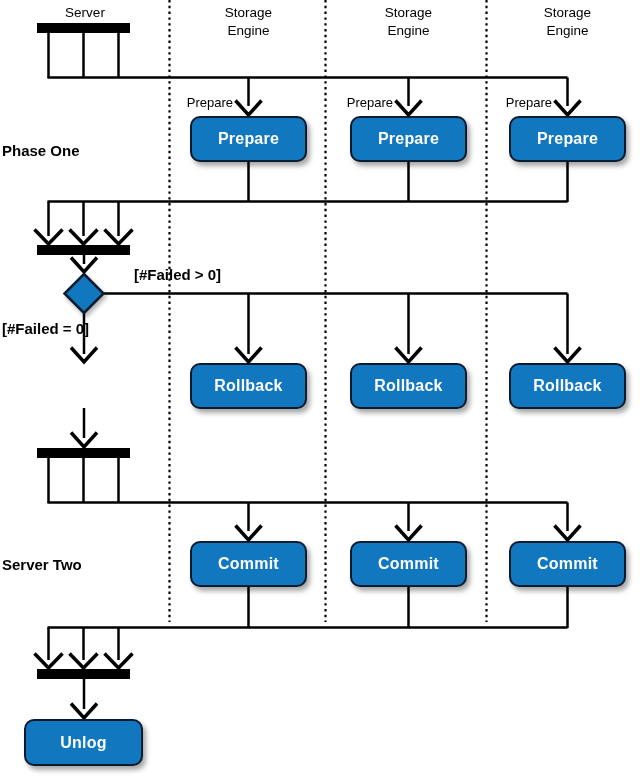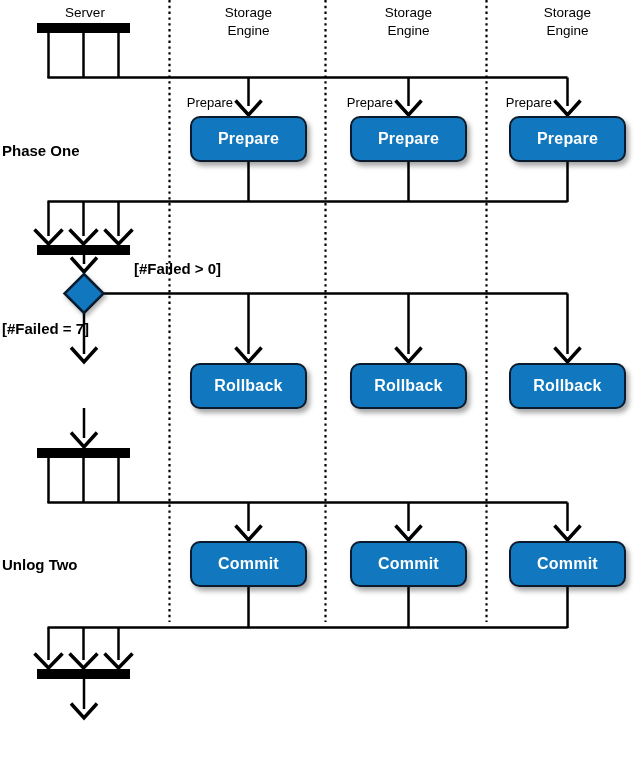--- a/index.html
+++ b/index.html
@@ -134,34 +134,35 @@
 
     <polygon class="diamond" points="84,274 103.5,293.5 84,313 64.5,293.5"></polygon>
   </svg>
 
   <div class="lane-header" style="left:45px;width:80px;">Server</div>
   <div class="lane-header" style="left:216px;width:65px;">Storage Engine</div>
   <div class="lane-header" style="left:376px;width:65px;">Storage Engine</div>
   <div class="lane-header" style="left:535px;width:65px;">Storage Engine</div>
 
   <div class="phase-label" style="top:130px;margin-top:12px;">Phase One</div>
-  <div class="phase-label" style="top:556px;">Unlog Two</div>
+  <div class="phase-label" style="top:556px;">Server Two</div>
 
   <div class="msg-label" style="right:407px;">Prepare</div>
   <div class="msg-label" style="right:247px;">Prepare</div>
   <div class="msg-label" style="right:88px;">Prepare</div>
 
-  <div class="guard-label" style="left:134px;top:260px;">[#Failed &gt; 0]</div>
-  <div class="guard-label" style="left:2px;top:320px;">[#Failed = 7]</div>
+  <div class="guard-label" style="left:134px;top:266px;">[#Failed &gt; 0]</div>
+  <div class="guard-label" style="left:2px;top:320px;">[#Failed = 0]</div>
 
   <div class="node" style="left:190px;top:116px;width:117px;height:46px;">Prepare</div>
   <div class="node" style="left:350px;top:116px;width:117px;height:46px;">Prepare</div>
   <div class="node" style="left:509px;top:116px;width:117px;height:46px;">Prepare</div>
 
   <div class="node" style="left:190px;top:363px;width:117px;height:46px;">Rollback</div>
   <div class="node" style="left:350px;top:363px;width:117px;height:46px;">Rollback</div>
   <div class="node" style="left:509px;top:363px;width:117px;height:46px;">Rollback</div>
 
   <div class="node" style="left:190px;top:541px;width:117px;height:46px;">Commit</div>
   <div class="node" style="left:350px;top:541px;width:117px;height:46px;">Commit</div>
   <div class="node" style="left:509px;top:541px;width:117px;height:46px;">Commit</div>
 
+  <div class="node" style="left:24px;top:719px;width:119px;height:47px;">Unlog</div>
 </div>
 
 </body></html>

